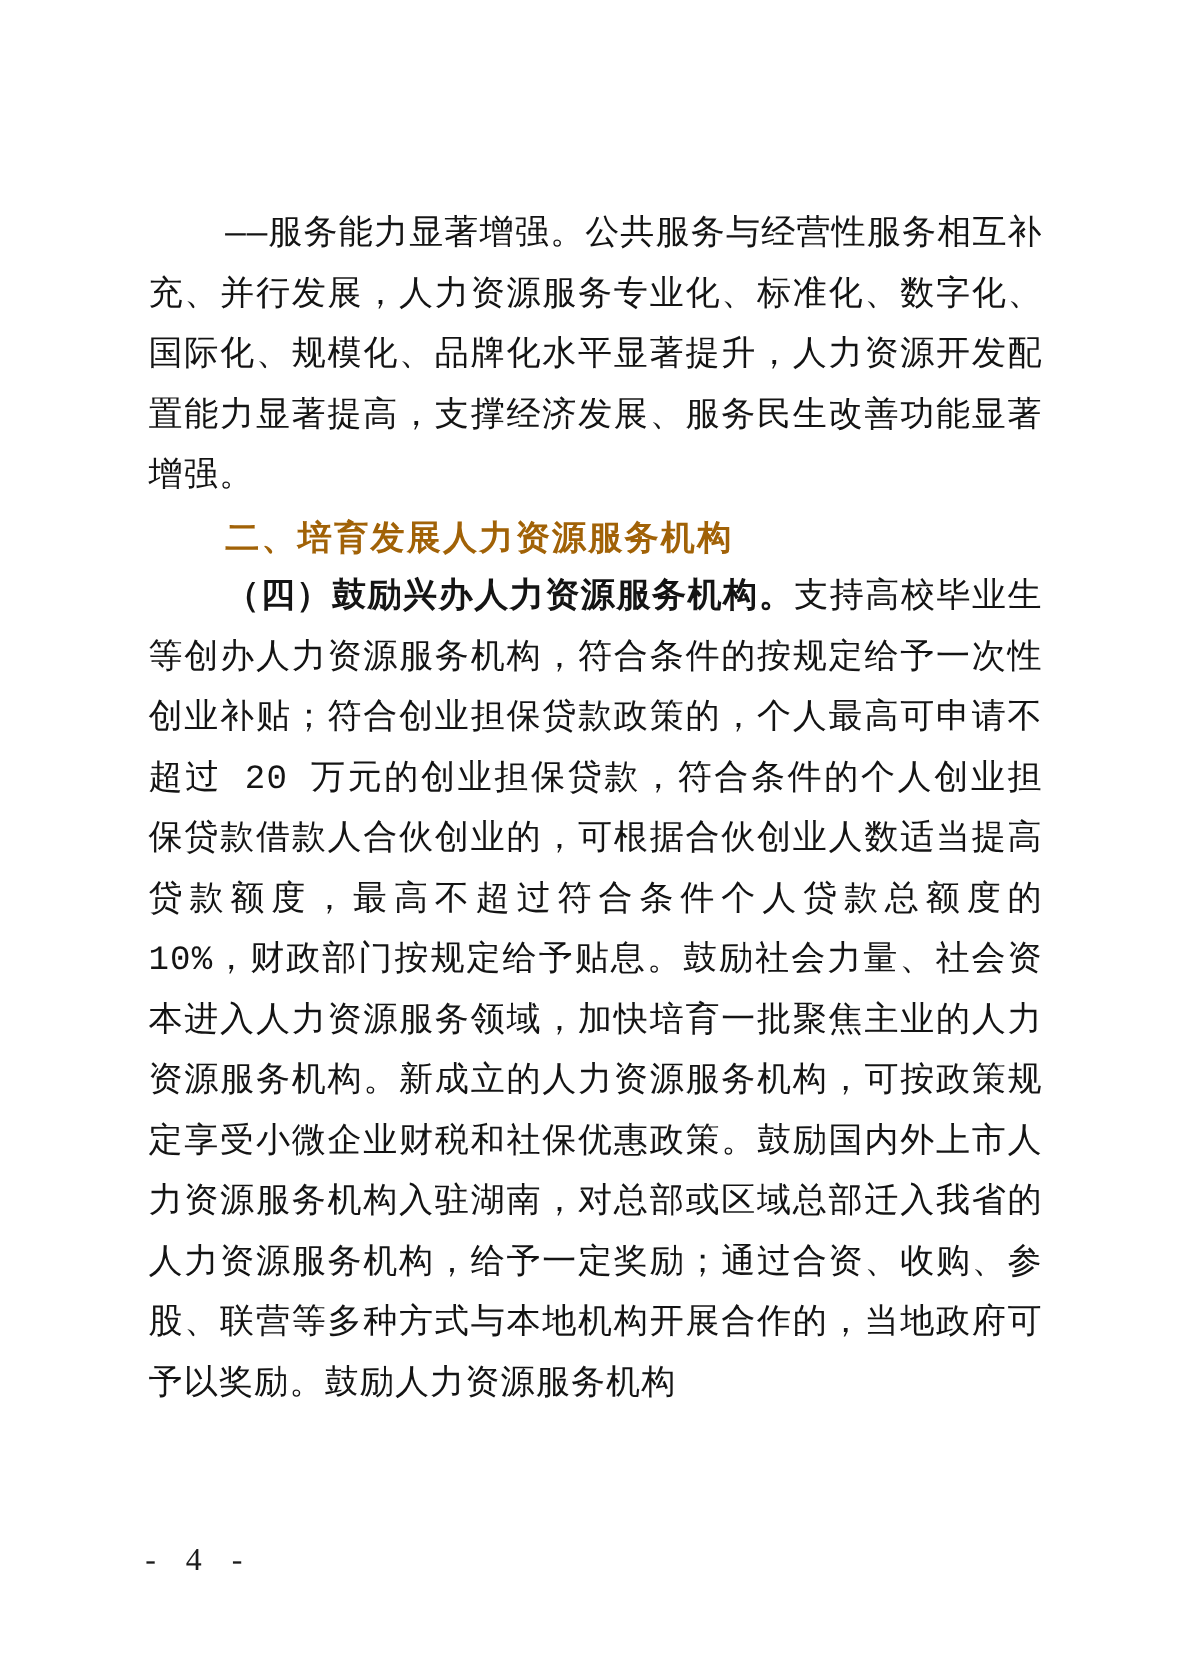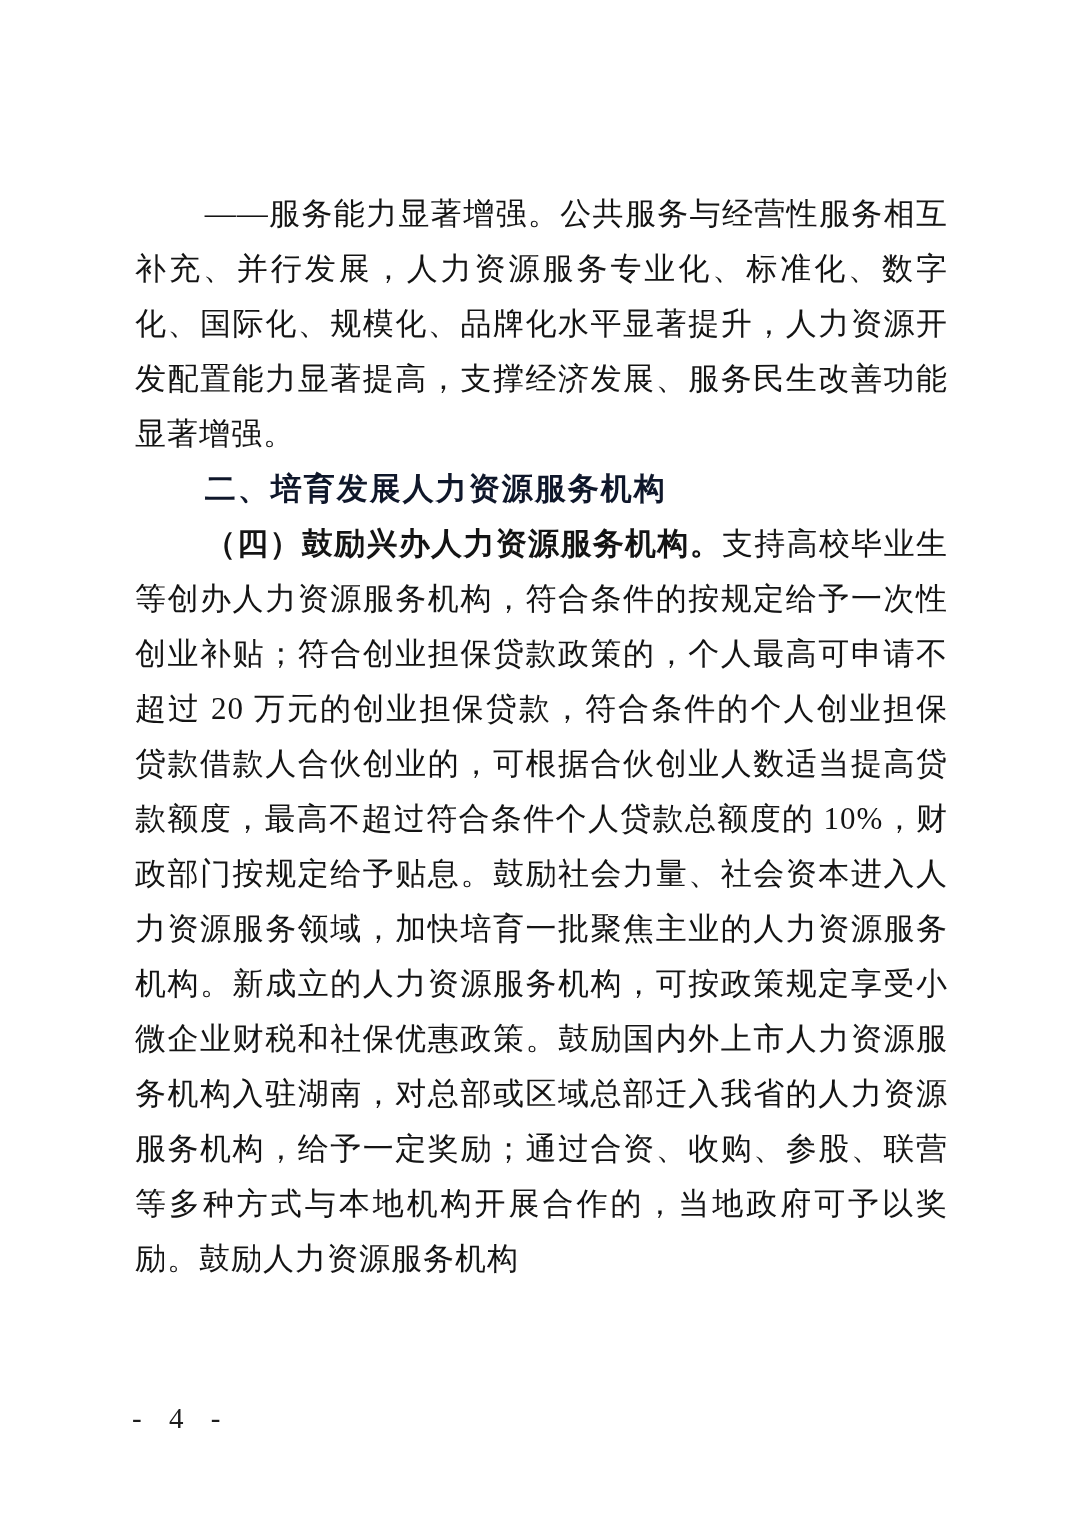--- a/index.html
+++ b/index.html
@@ -27,32 +27,32 @@
     width: 813px;
   }
   .body-para {
     margin: 0;
     font-size: 31px;
     line-height: 55px;
     letter-spacing: 1px;
     text-align: justify;
     text-justify: inter-character;
     text-indent: 2.25em;
-    font-family: Liberation Serif, serif;
+    font-family: Liberation Mono, monospace;
     font-weight: 400;
   }
   .section-heading {
     margin: 0;
     font-size: 31px;
     line-height: 55px;
     letter-spacing: 2px;
     text-indent: 2.25em;
     font-family: "Liberation Sans", "DejaVu Sans", sans-serif;
     font-weight: 700;
-    color: #0f172a;
+    color: #a16207;
   }
   .lead-bold {
     font-weight: 700;
   }
   .page-number {
     position: absolute;
     left: 132px;
     top: 1398px;
     font-size: 29px;
     line-height: 40px;

